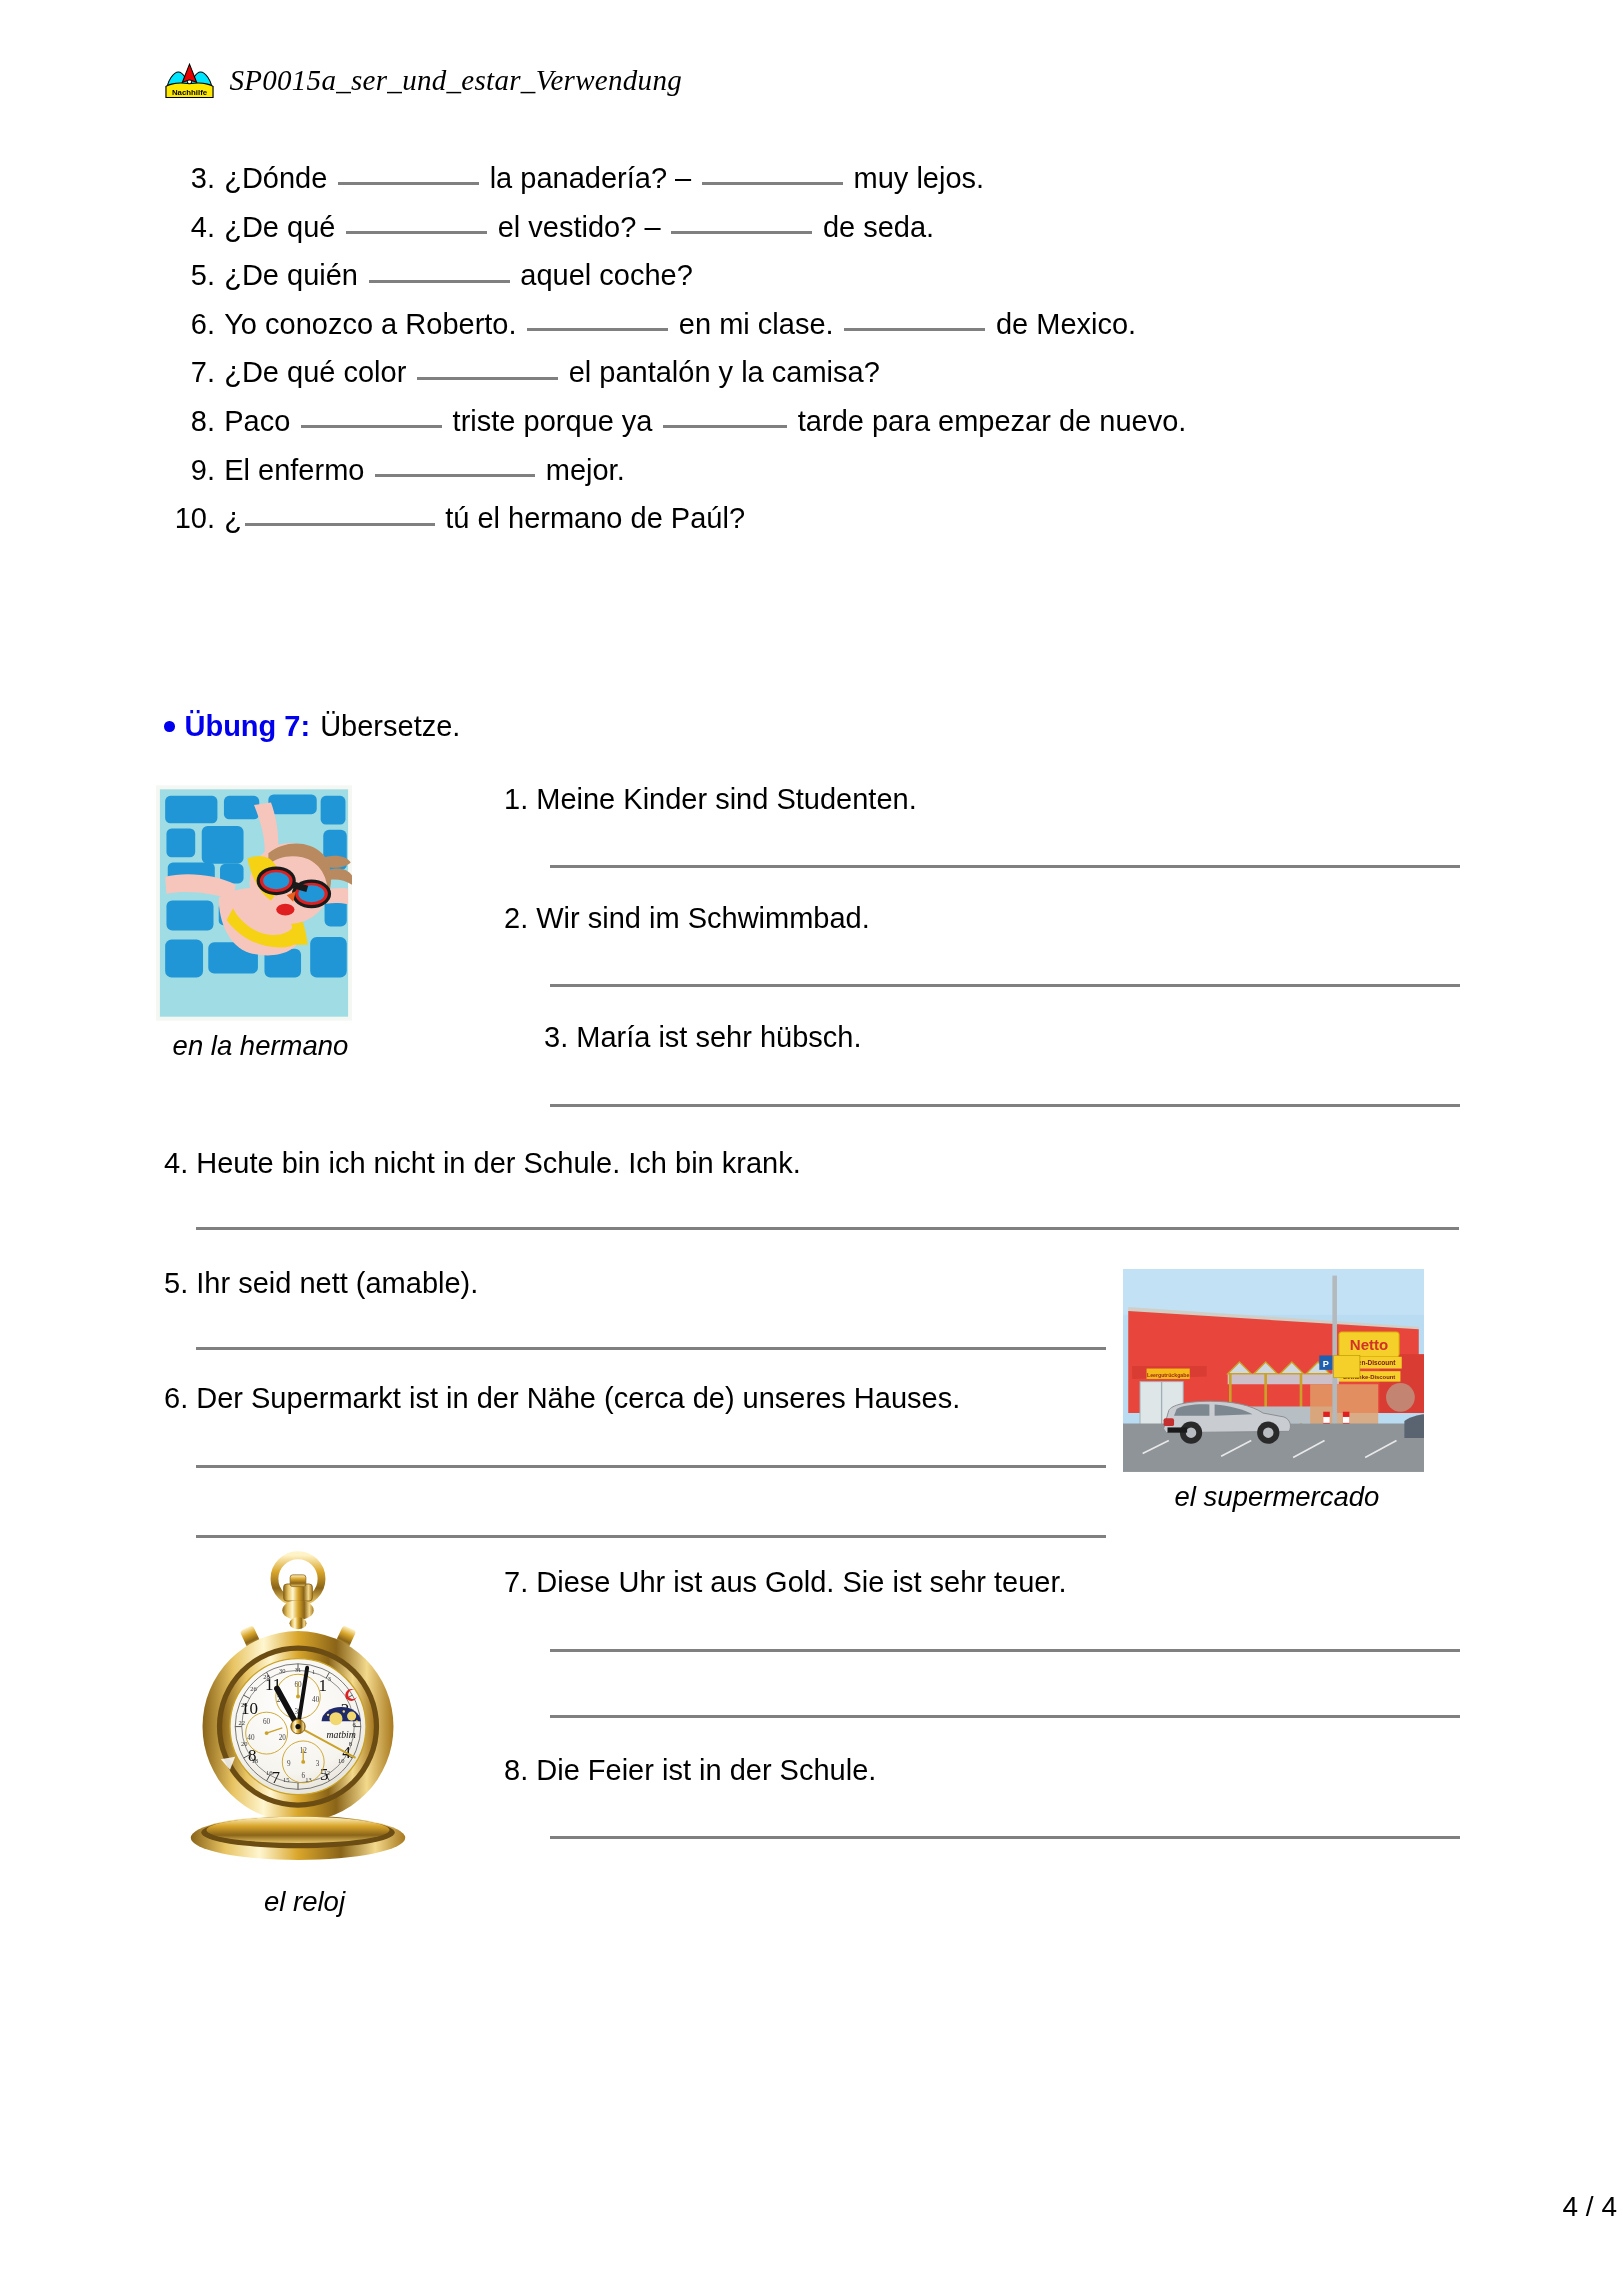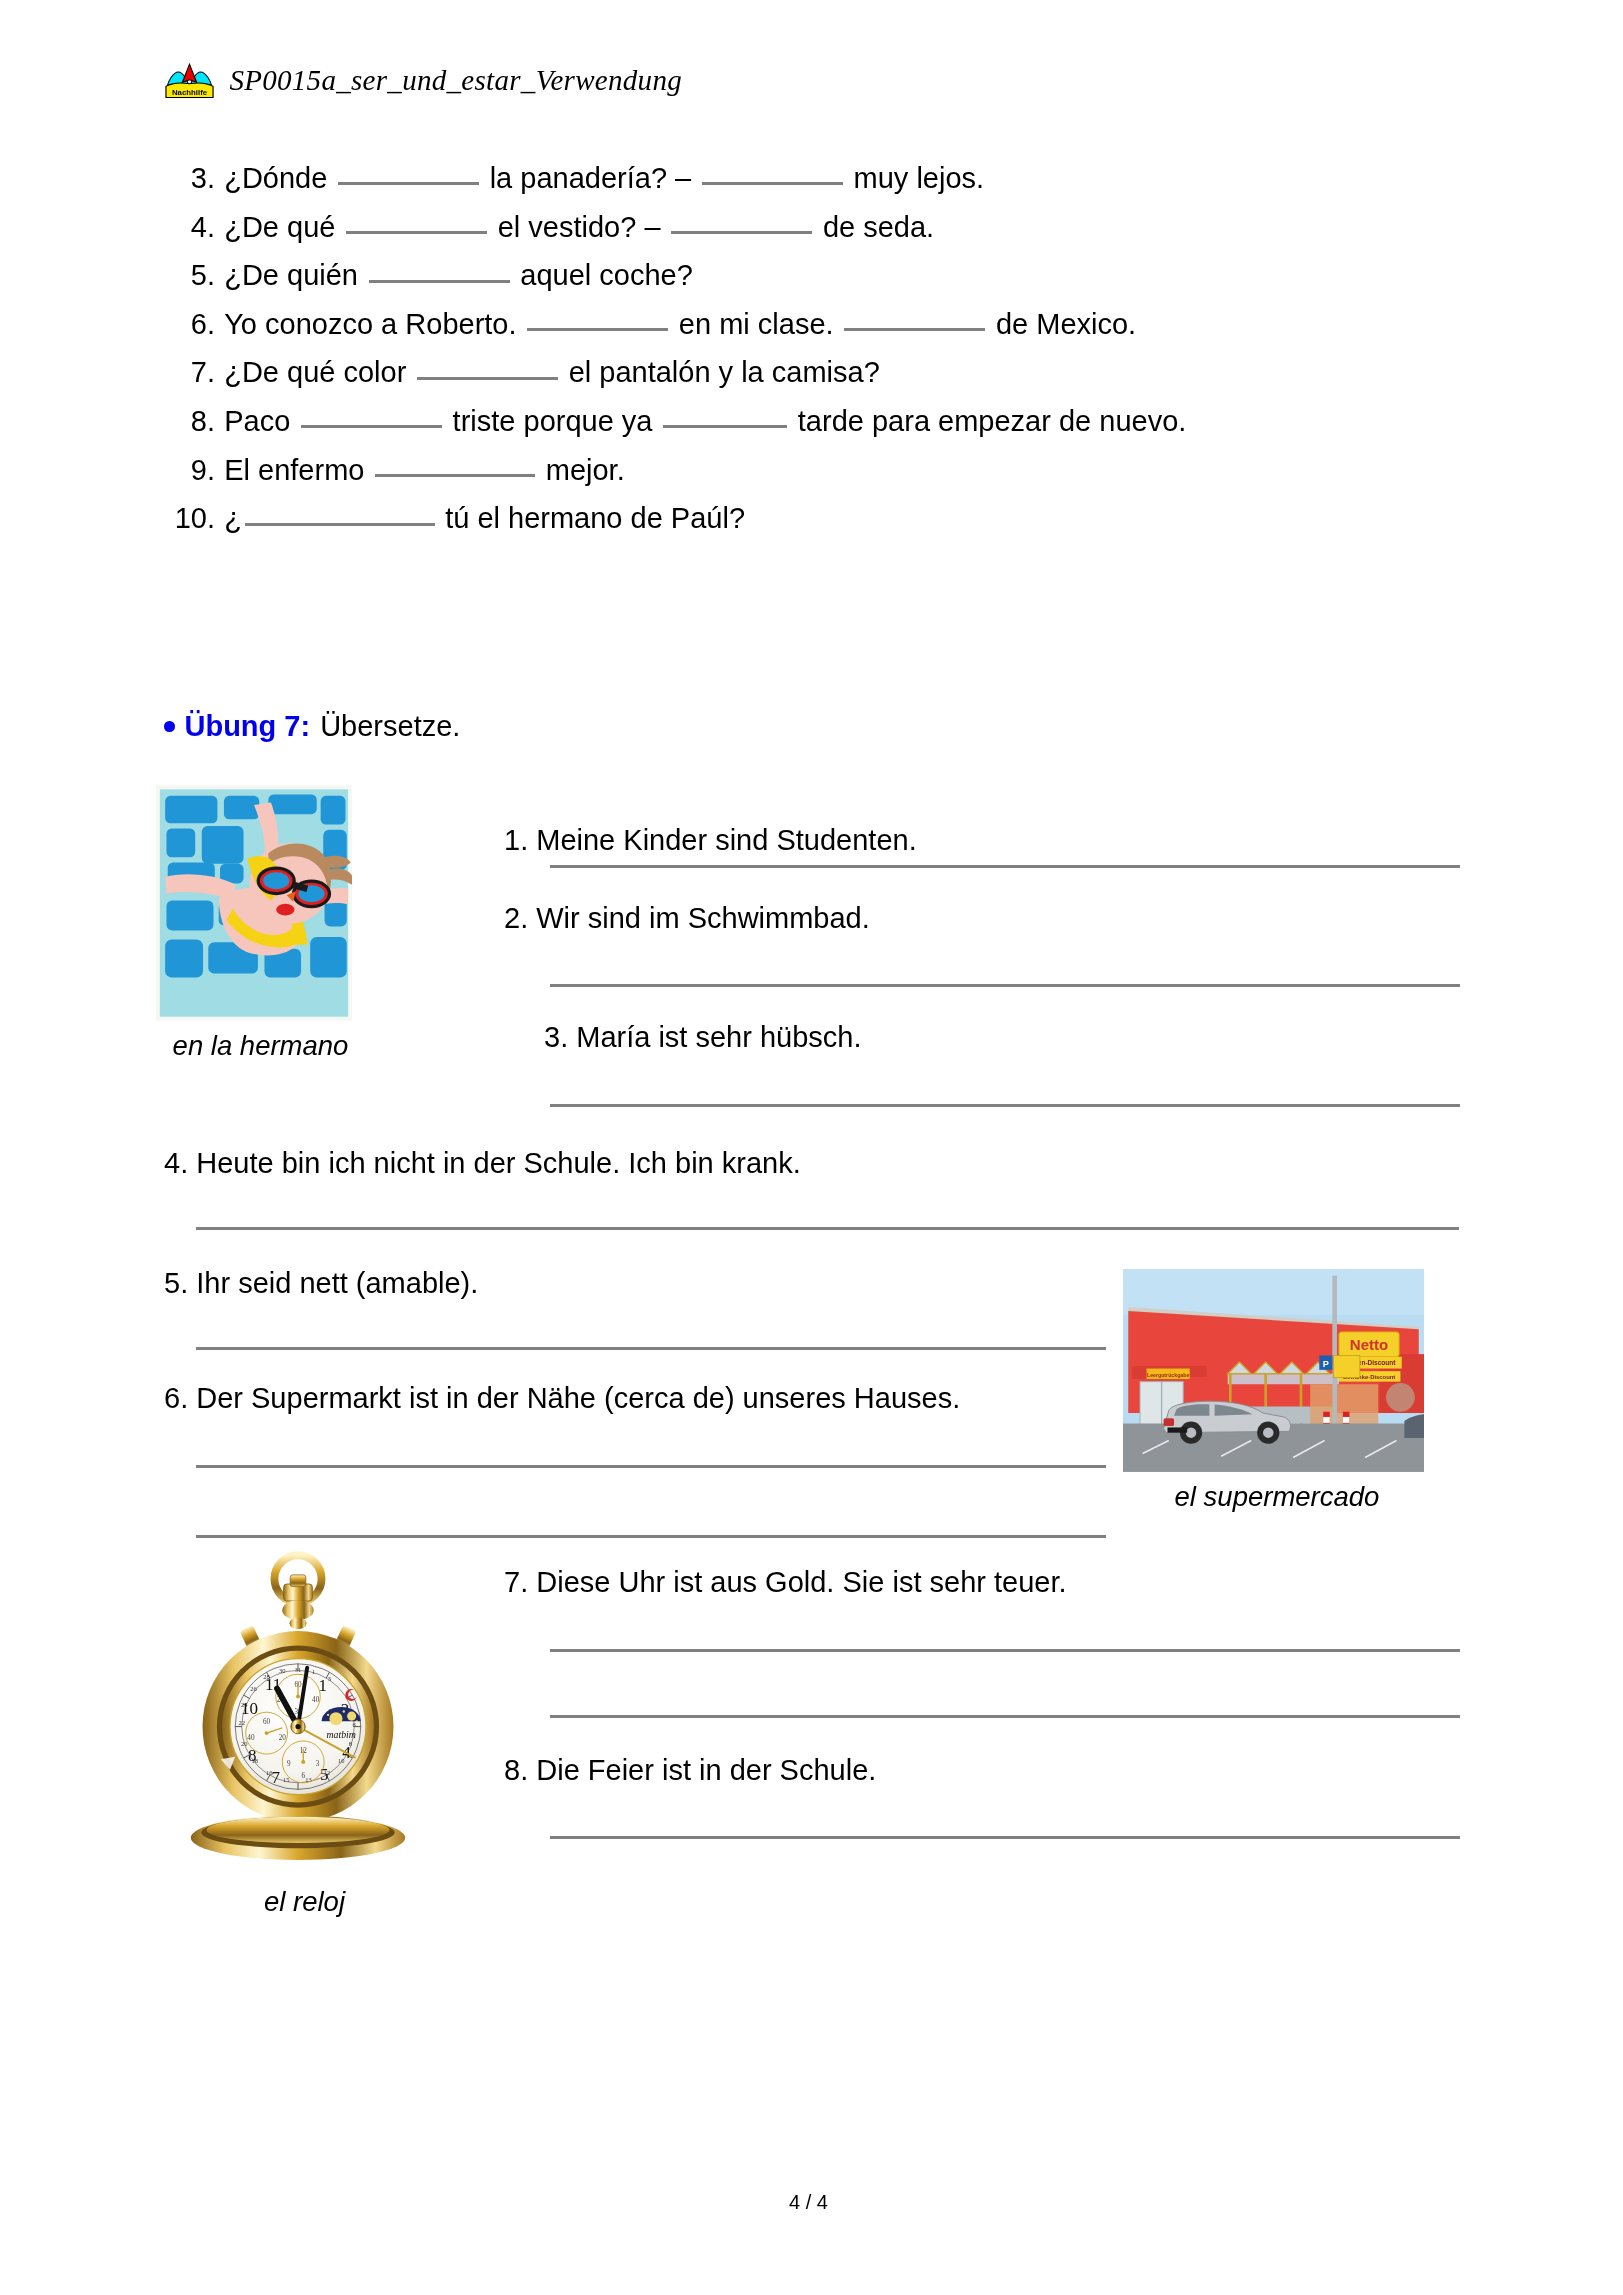--- a/index.html
+++ b/index.html
@@ -127,22 +127,22 @@
     white-space: nowrap;
   }
   .fig-frame { display: block; }
 
   
   .footer {
     position: absolute;
     left: 0;
     right: 6px;
     top: 2191px;
-    text-align: center;
-    font-size: 20px;
+    text-align: right;
+    font-size: 28px;
   }
 </style>
 </head>
 <body>
 
 <div class="page">
 
   <div class="header">
     <span class="logo">
       <svg viewBox="0 0 78 62" width="51" height="41">
@@ -294,21 +294,21 @@
         <ellipse cx="238" cy="166" rx="20" ry="13" fill="#2196d6"></ellipse>
         <rect x="208" y="150" width="24" height="10" fill="#1a1a1a" transform="rotate(16 220 155)"></rect>
       </g>
 
       <path d="M200 168 L214 162 L210 178 Z" fill="#e8601c"></path>
       <ellipse cx="198" cy="190" rx="14" ry="9" fill="#e02020"></ellipse>
     </svg>
     <div class="caption">en la hermano</div>
   </div>
 
-  <div class="tr-item" style="left:504px; top:824px;">1. Meine Kinder sind Studenten.</div>
+  <div class="tr-item" style="left:504px; top:783px;">1. Meine Kinder sind Studenten.</div>
   <div class="ans-line" style="left:550px; top:865px; width:910px;"></div>
 
   <div class="tr-item" style="left:504px; top:902px;">2. Wir sind im Schwimmbad.</div>
   <div class="ans-line" style="left:550px; top:984px; width:910px;"></div>
 
   <div class="tr-item" style="left:504px; top:1021px;margin-left:40px;">3. María ist sehr hübsch.</div>
   <div class="ans-line" style="left:550px; top:1104px; width:910px;"></div>
 
   <div class="tr-item" style="left:164px; top:1147px;">4. Heute bin ich nicht in der Schule. Ich bin krank.</div>
   <div class="ans-line" style="left:196px; top:1227px; width:1263px;"></div>

